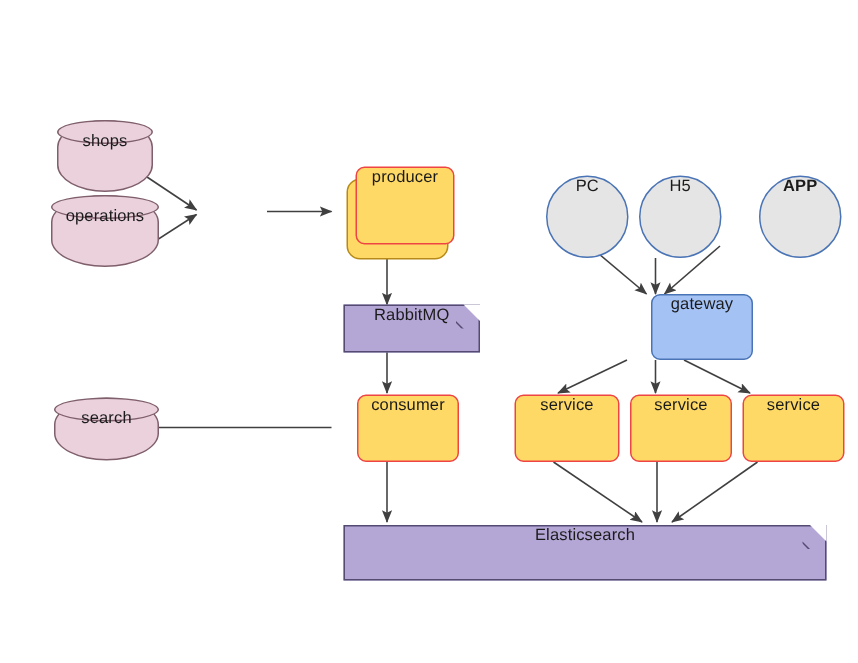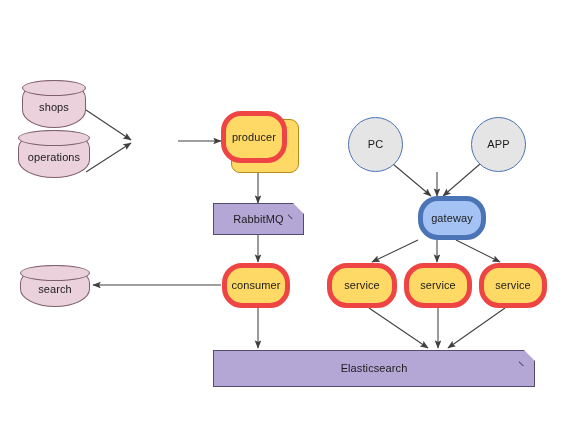--- a/index.html
+++ b/index.html
@@ -19,27 +19,28 @@
     position: absolute;
     left: 0; top: 0;
     width: 572px;
     height: 442px;
     pointer-events: none;
   }
   .node {
     position: absolute;
     box-sizing: border-box;
     display: flex;
-    align-items: center;
+    align-items: flex-start;
     justify-content: center;
     font-size: 11px;
     color: #1b1b1b;
     text-align: center;
     line-height: 1.1;
     letter-spacing: .1px;
+    margin-left: 16px;
   }
   
   .cyl {
     background: #ead1dc;
     border: 1px solid #7f5f6b;
     border-radius: 50% / 18px;
   }
   .cyl .cyl-top {
     position: absolute;
     left: -1px;
@@ -86,22 +87,22 @@
     width: 17px;
     height: 1px;
     background: #544a72;
     transform: rotate(45deg);
     transform-origin: left top;
     left: 0;
     top: 11px;
   }
   
   .rbox {
-    border-radius: 20px;
-    border: 5px solid #ef4444;
+    border-radius: 6px;
+    border: 1px solid #ef4444;
     background: #ffd966;
   }
   .rbox.blue {
     border-color: #4a74b5;
     background: #a4c2f4;
   }
   
   .stack-back {
     border-radius: 9px;
     border: 1px solid #b58a18;
@@ -188,21 +189,24 @@
   </div>
 
   <div class="node cyl" style="left:20px; top:265px; width:70px; height:42px;">
     <div class="cyl-top"></div>
     <span class="cyl-label">search</span>
   </div>
 
   <div class="node circle" style="left:348px; top:117px; width:55px; height:55px;">
     <span>PC</span>
   </div>
-  <div class="node circle" style="left:471px; top:117px; width:55px; height:55px;">
+  <div class="node circle" style="left:410px; top:117px; width:55px; height:55px;">
+    <span>H5</span>
+  </div>
+  <div class="node circle" style="left:490px; top:117px; width:55px; height:55px;font-weight:bold;">
     <span>APP</span>
   </div>
 
   <div class="node rbox blue" style="left:418px; top:196px; width:68px; height:44px;">
     <span>gateway</span>
   </div>
 
   <div class="node rbox" style="left:327px; top:263px; width:70px; height:45px;">
     <span>service</span>
   </div>

